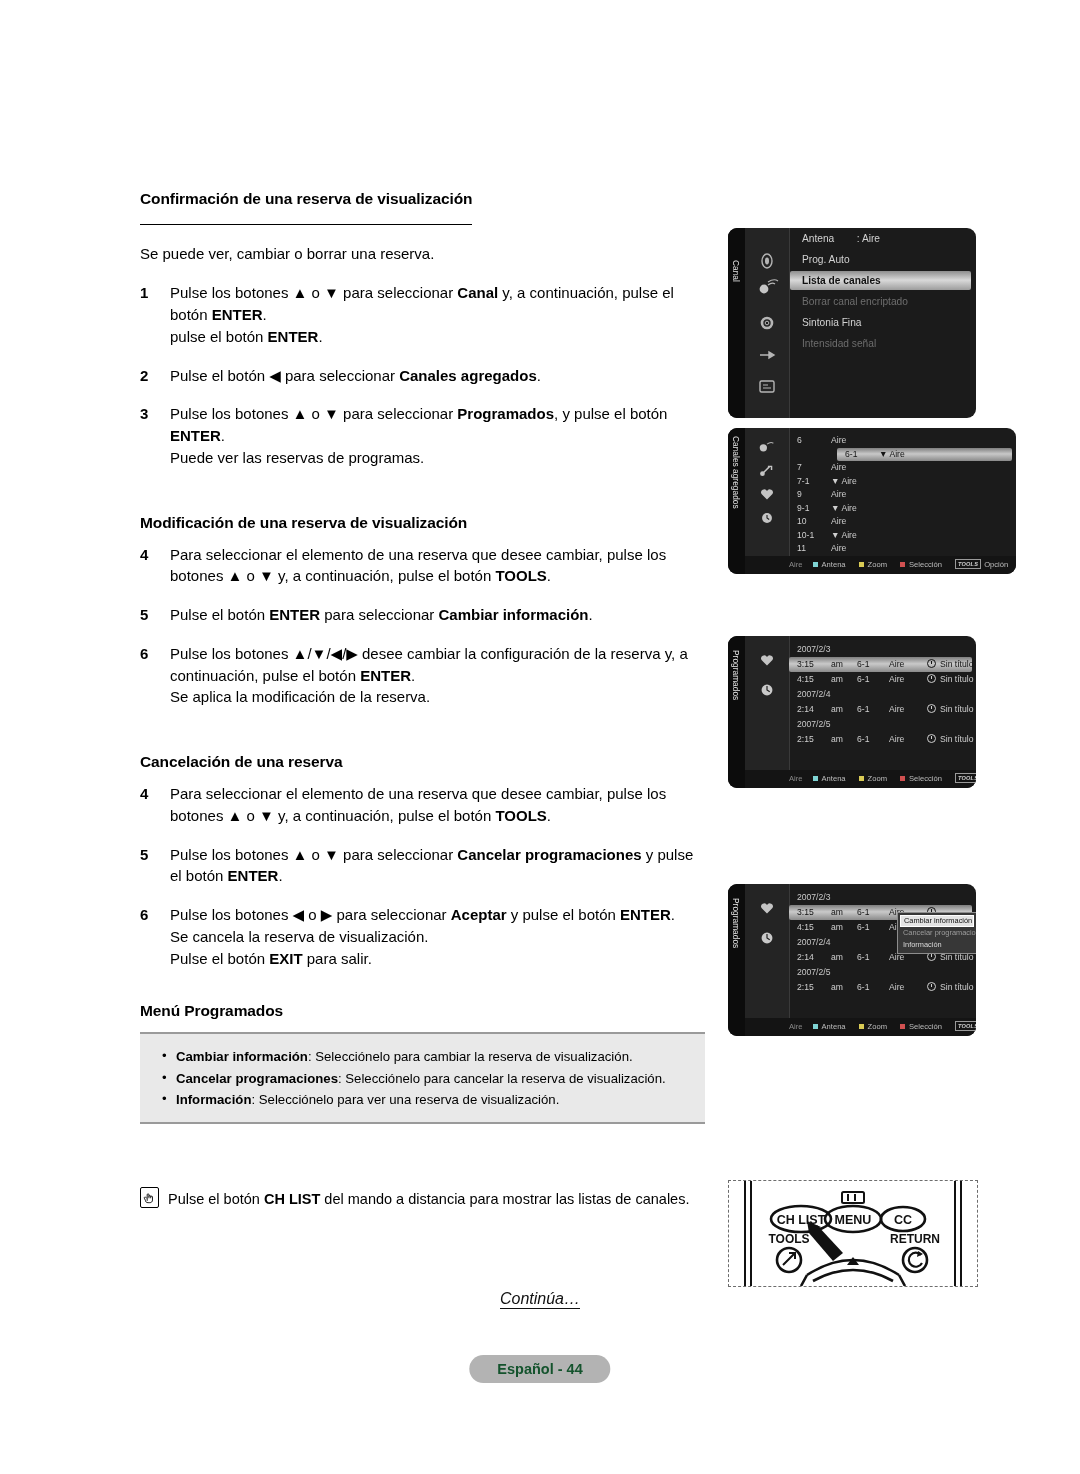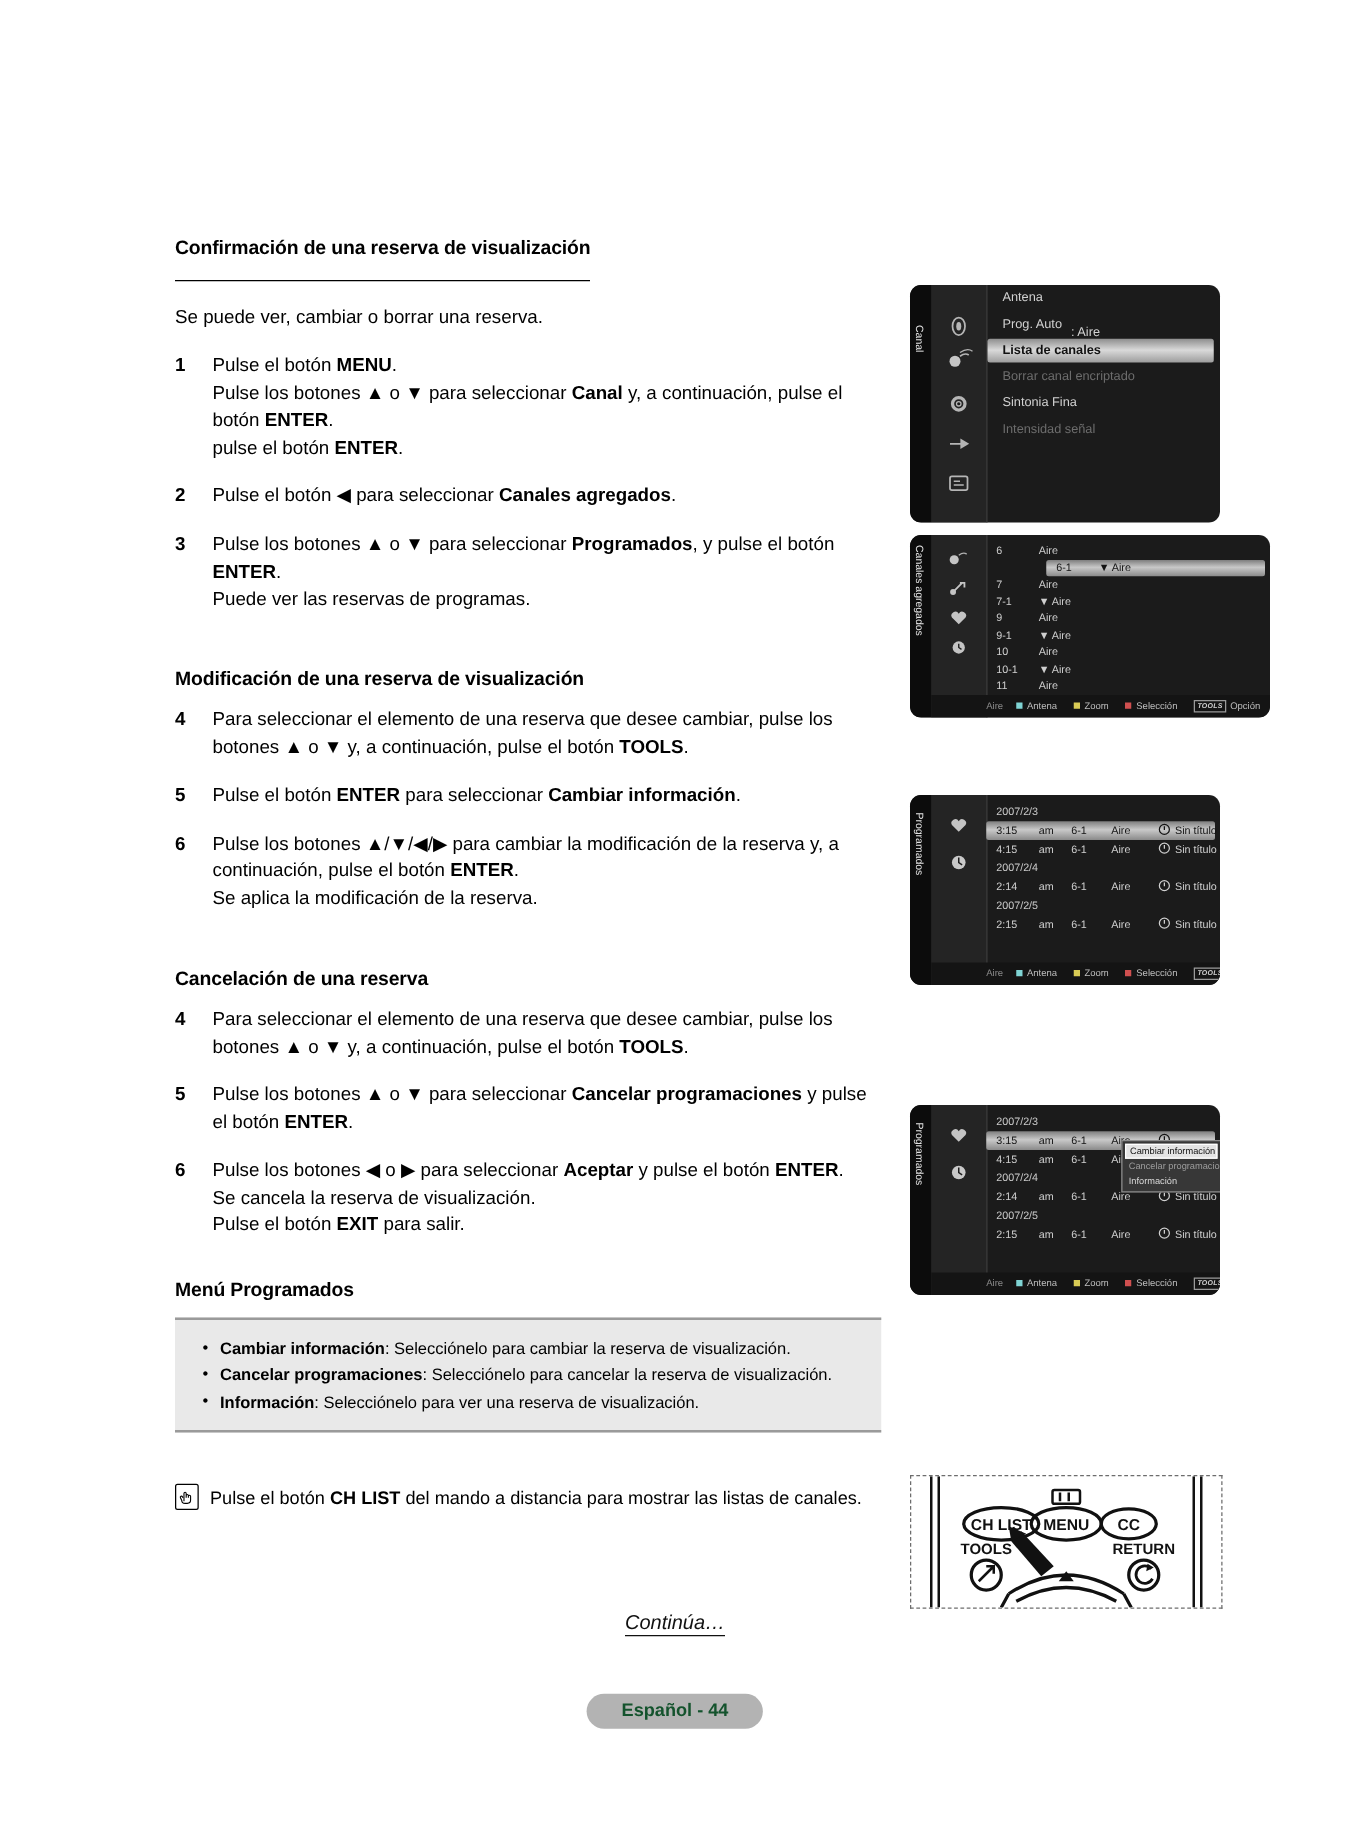--- a/index.html
+++ b/index.html
@@ -159,21 +159,21 @@
   }
   #tv-canal-menu .row.dim { color: #6d6d6d; }
   #tv-canal-menu .row.sel {
     background: linear-gradient(to bottom,#8e8e8e 0%,#d9d9d9 48%,#9d9d9d 100%);
     color: #111;
     font-weight: bold;
     margin: 1px 5px 1px 0;
     border-radius: 2px;
     height: 19px; line-height: 19px;
   }
-  #tv-canal-menu .row .val { float: right; padding-right: 96px; margin-top: 28px; }
+  #tv-canal-menu .row .val { float: right; padding-right: 96px; }
 
   
   #tv-canales { left: 728px; top: 428px; width: 288px; height: 146px; }
   
   #tv-prog1 { left: 728px; top: 636px; width: 248px; height: 152px; }
   #tv-prog2 { left: 728px; top: 884px; width: 248px; height: 152px; }
 
   .listarea { position: absolute; left: 61px; top: 6px; right: 4px; bottom: 20px; }
   .lrow {
     height: 13.5px;
@@ -279,21 +279,20 @@
 <body>
 
 <div class="text-col">
 
   <h3 class="sec-title underlined">Confirmación de una reserva de visualización</h3>
   <p class="lead">Se puede ver, cambiar o borrar una reserva.</p>
   <div>
       <div class="step">
         <div class="num">1</div>
         <div class="body">
-          <span class="ln">Pulse el botón <b>MENU</b>.</span>
           <span class="ln">Pulse los botones ▲ o ▼ para seleccionar <b>Canal</b> y, a continuación, pulse el</span>
           <span class="ln">botón <b>ENTER</b>.</span>
           <span class="ln">pulse el botón <b>ENTER</b>.</span>
         </div>
       </div>
       <div class="step">
         <div class="num">2</div>
         <div class="body">
           <span class="ln">Pulse el botón ◀ para seleccionar <b>Canales agregados</b>.</span>
         </div>
@@ -321,21 +320,21 @@
       </div>
       <div class="step">
         <div class="num">5</div>
         <div class="body">
           <span class="ln">Pulse el botón <b>ENTER</b> para seleccionar <b>Cambiar información</b>.</span>
         </div>
       </div>
       <div class="step">
         <div class="num">6</div>
         <div class="body">
-          <span class="ln">Pulse los botones ▲/▼/◀/▶ para cambiar la modificación de la reserva y, a</span>
+          <span class="ln">Pulse los botones ▲/▼/◀/▶ desee cambiar la configuración de la reserva y, a</span>
           <span class="ln">continuación, pulse el botón <b>ENTER</b>.</span>
           <span class="ln">Se aplica la modificación de la reserva.</span>
         </div>
       </div>
     </div>
 
   <div class="gap-lg"></div>
 
   <h3 class="sec-title">Cancelación de una reserva</h3>
   <div>

